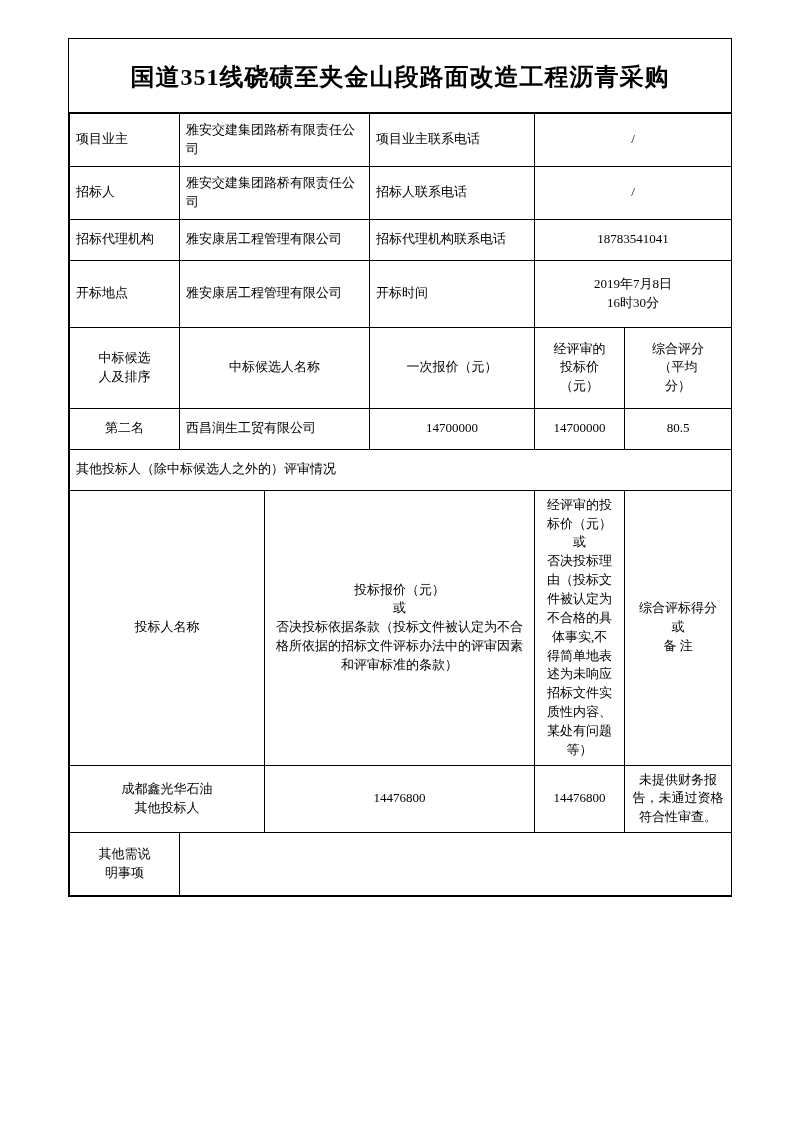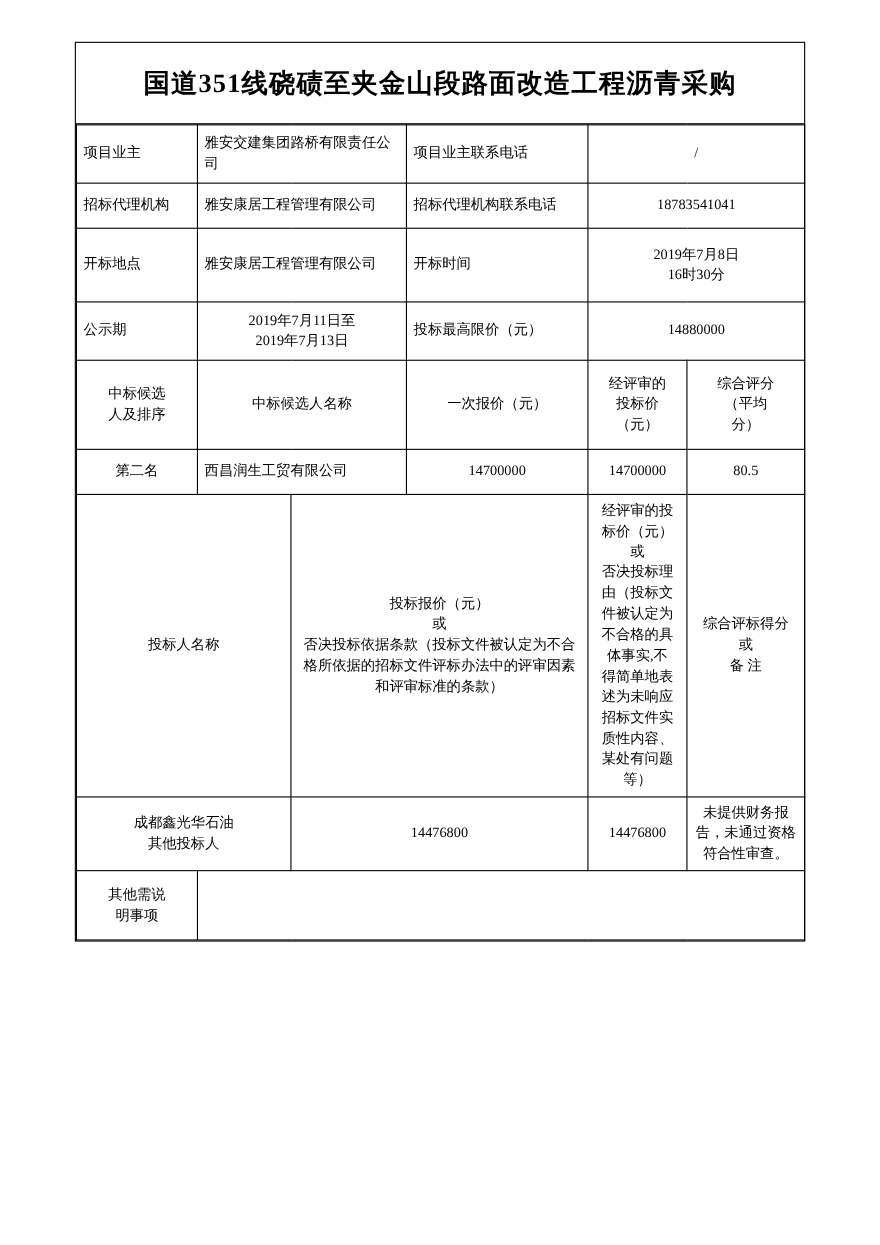--- a/index.html
+++ b/index.html
@@ -82,43 +82,42 @@
 
       <tbody>
 
       <tr>
         <td class="label-cell mid">项目业主</td>
         <td class="l mid" colspan="2">雅安交建集团路桥有限责任公司</td>
         <td class="l mid">项目业主联系电话</td>
         <td class="c mid" colspan="2">/</td>
       </tr>
 
+      <tr>
+        <td class="label-cell mid">招标人</td>
+        <td class="l mid" colspan="2">雅安交建集团路桥有限责任公司</td>
+        <td class="l mid">招标人联系电话</td>
+        <td class="c mid" colspan="2">/</td>
+      </tr>
 
       <tr>
         <td class="label-cell small">招标代理机构</td>
         <td class="l small" colspan="2">雅安康居工程管理有限公司</td>
         <td class="l small">招标代理机构联系电话</td>
         <td class="c small" colspan="2">18783541041</td>
       </tr>
 
       <tr>
         <td class="label-cell tall">开标地点</td>
         <td class="l tall" colspan="2">雅安康居工程管理有限公司</td>
         <td class="l tall">开标时间</td>
         <td class="nowrap-c tall multiline" colspan="2">2019年7月8日
 16时30分</td>
       </tr>
 
-      <tr>
-        <td class="label-cell mid">公示期</td>
-        <td class="nowrap-c mid multiline" colspan="2">2019年7月11日至
-2019年7月13日</td>
-        <td class="l mid">投标最高限价（元）</td>
-        <td class="c mid" colspan="2">14880000</td>
-      </tr>
 
       <tr>
         <td class="nowrap-c multiline" style="height:70px">中标候选
 人及排序</td>
         <td class="c" colspan="2">中标候选人名称</td>
         <td class="c">一次报价（元）</td>
         <td class="nowrap-c multiline">经评审的
 投标价
 （元）</td>
         <td class="nowrap-c multiline">综合评分
@@ -128,20 +127,23 @@
 
 
       <tr>
         <td class="c small">第二名</td>
         <td class="l small" colspan="2">西昌润生工贸有限公司</td>
         <td class="c small">14700000</td>
         <td class="c small">14700000</td>
         <td class="c small">80.5</td>
       </tr>
 
+      <tr>
+        <td class="label-cell small" colspan="6">其他投标人（除中标候选人之外的）评审情况</td>
+      </tr>
 
       <tr>
         <td class="c big-cell" colspan="2">投标人名称</td>
         <td class="nowrap-c big-cell multiline" colspan="2" style="padding:5px 6px">投标报价（元）
 或
 否决投标依据条款（投标文件被认定为不合格所依据的招标文件评标办法中的评审因素和评审标准的条款）</td>
         <td class="nowrap-c big-cell multiline" style="padding:5px 12px">经评审的投标价（元）
 或
 否决投标理由（投标文件被认定为不合格的具体事实,不得简单地表述为未响应招标文件实质性内容、某处有问题等）</td>
         <td class="nowrap-c big-cell multiline">综合评标得分

